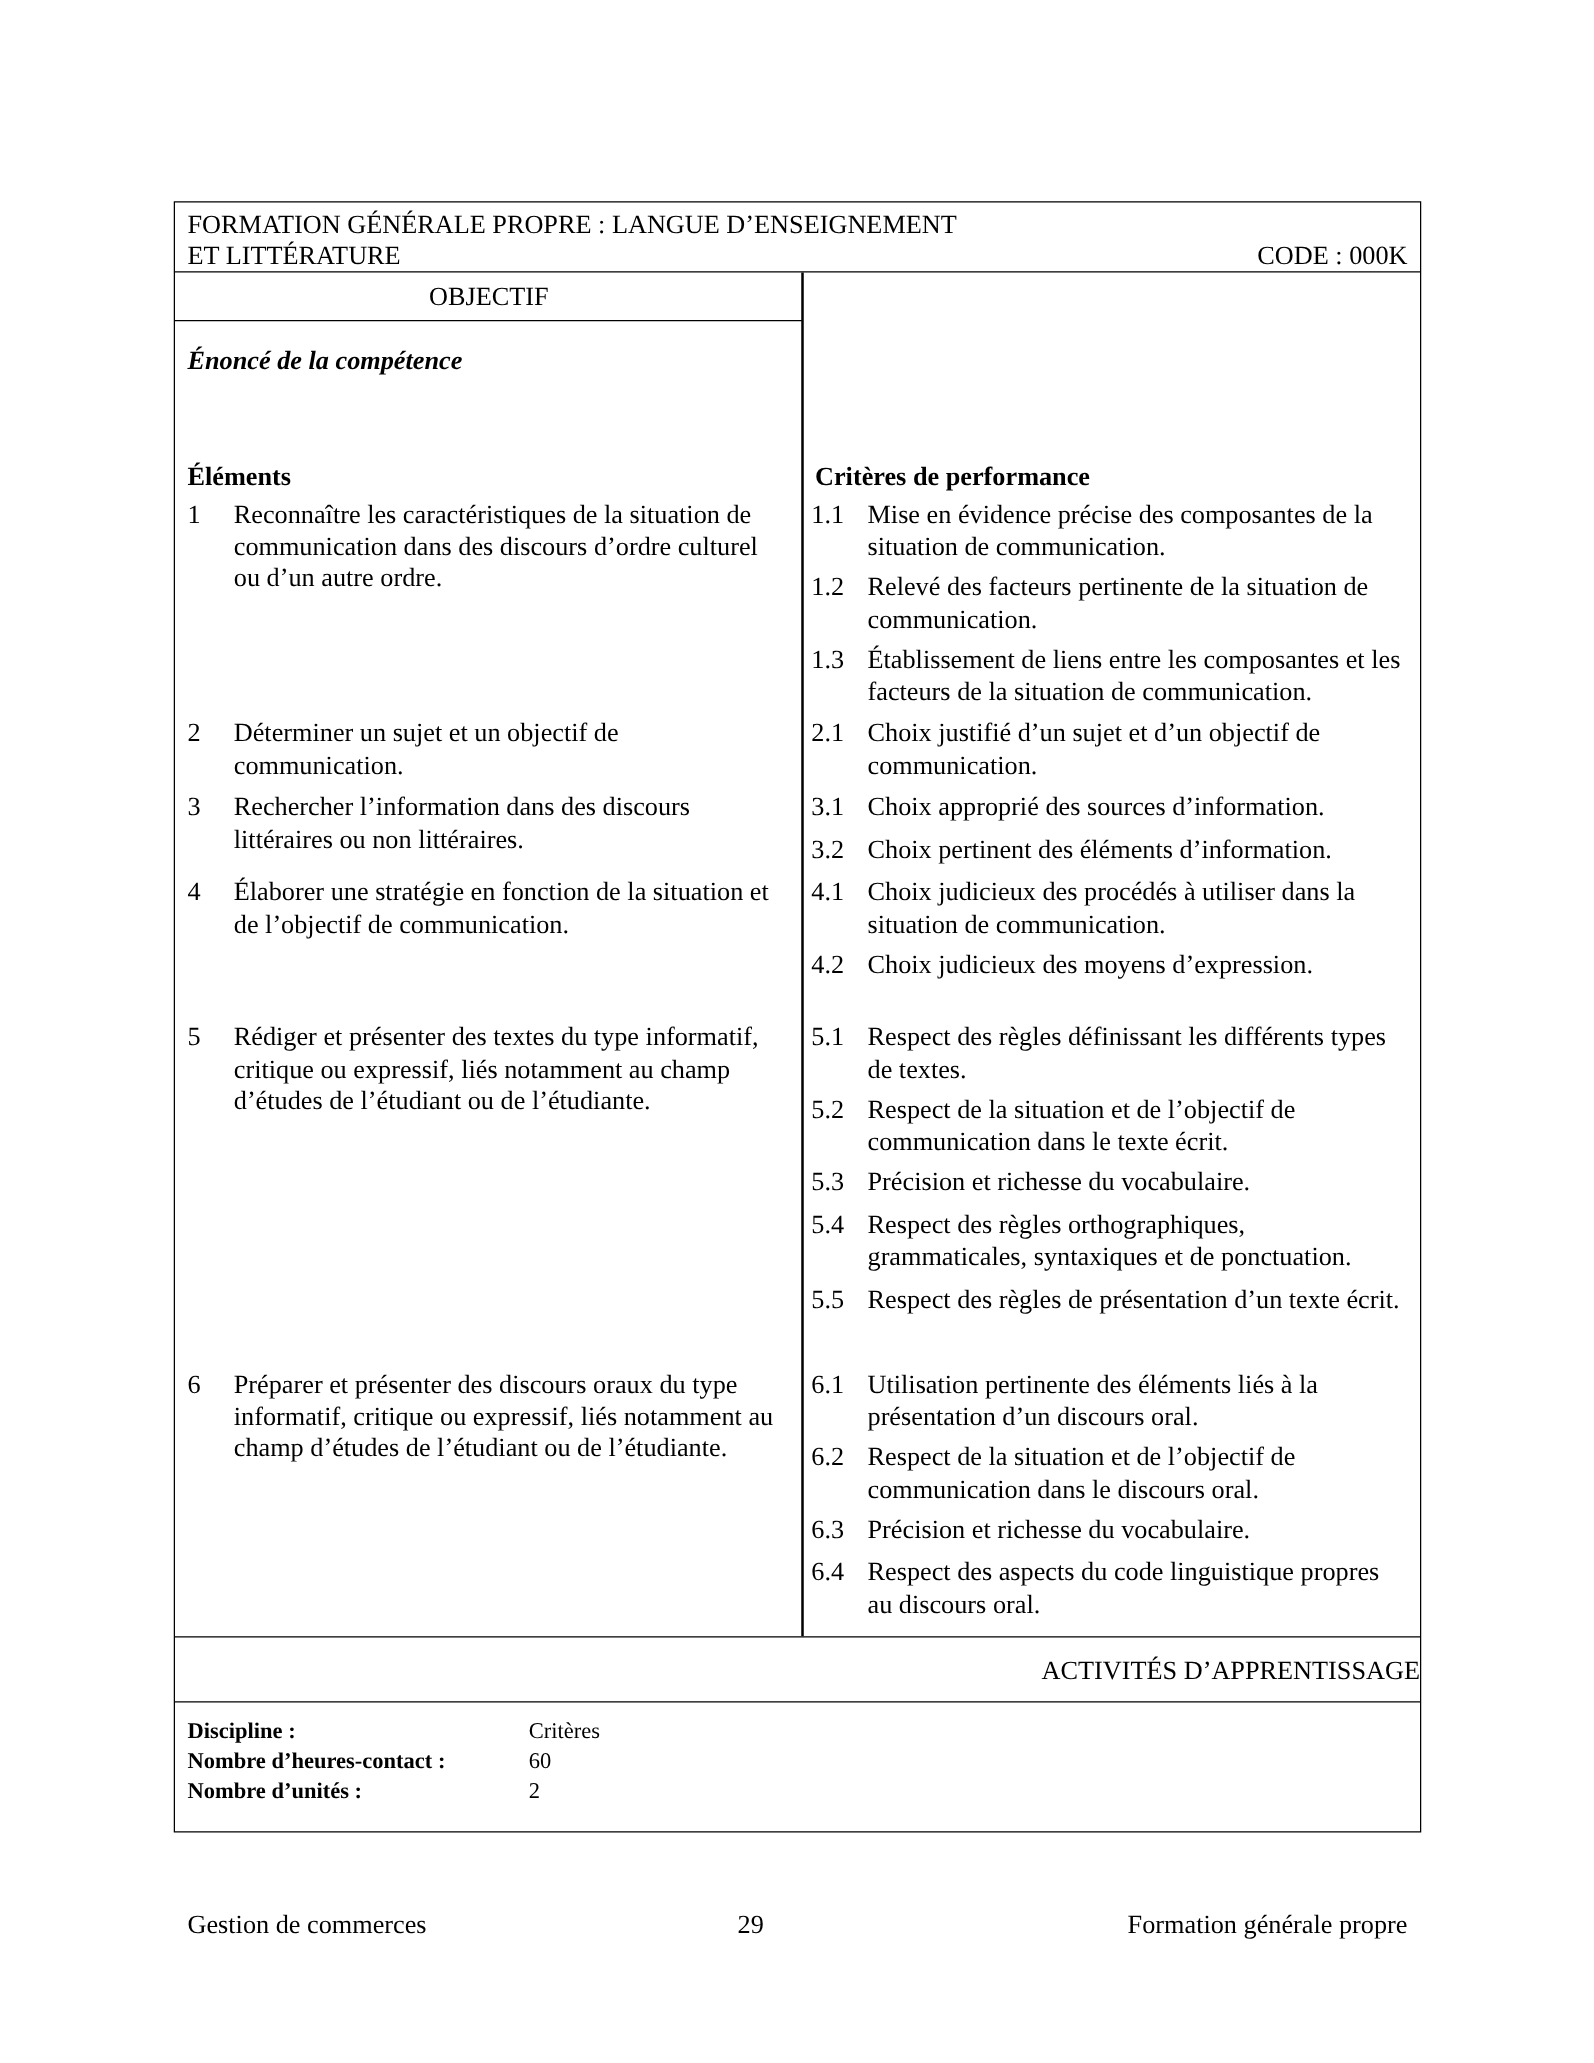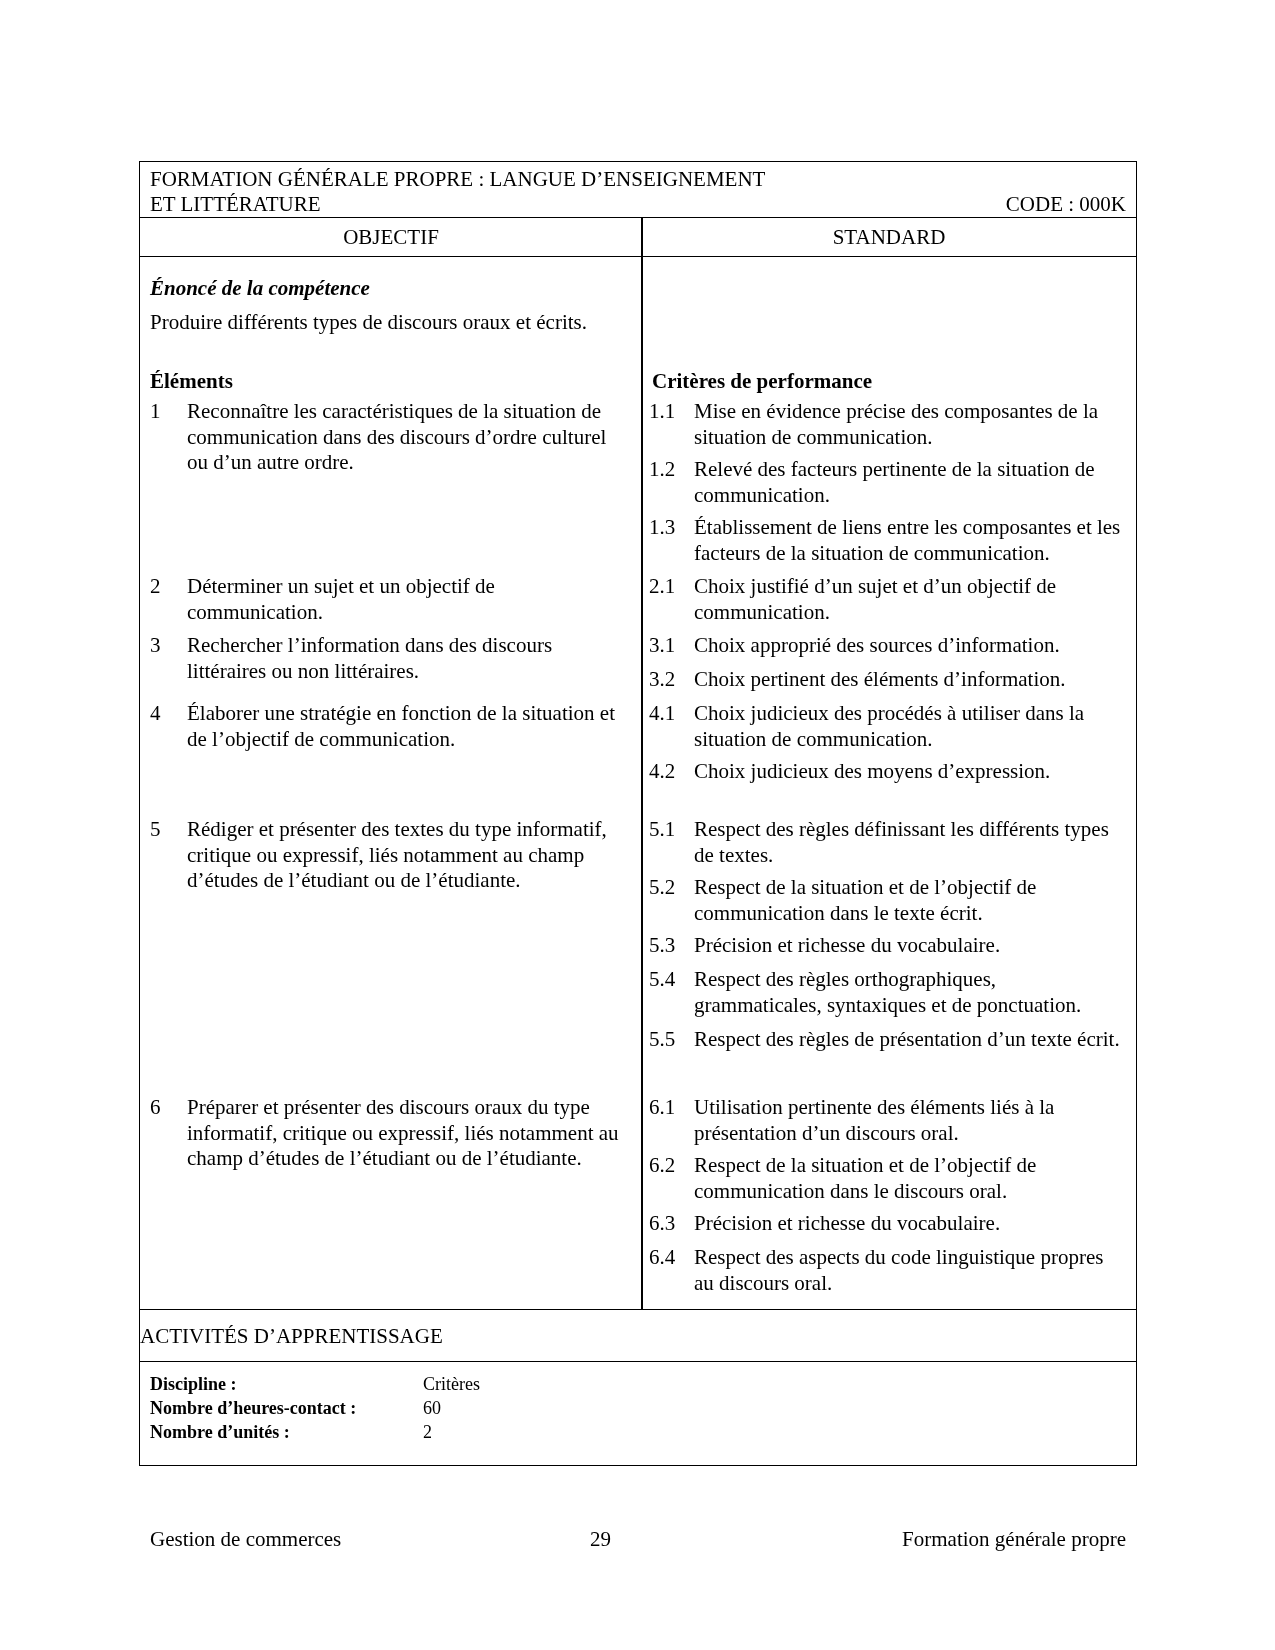--- a/index.html
+++ b/index.html
@@ -20,47 +20,45 @@
   .enonce-text { position: absolute; left: 10px; top: 50px; line-height: 30px; }
   .elem-title { position: absolute; left: 10px; top: 109px; font-weight: bold; line-height: 30px; }
   .crit-title { position: absolute; left: 512px; top: 109px; font-weight: bold; line-height: 30px; }
   .item { position: absolute; line-height: 25.5px; }
   .item .num { position: absolute; left: 0; top: 0; }
   .item .txt { position: absolute; top: 0; }
   .left-item { left: 10px; width: 480px; }
   .left-item .txt { left: 37px; width: 445px; }
   .right-item { left: 509px; width: 480px; }
   .right-item .txt { left: 45px; width: 430px; }
-  .act-hdr { position: absolute; left: 0; top: 1147px; width: 100%; height: 53px; line-height: 52px; text-align: left;
+  .act-hdr { position: absolute; left: 0; top: 1147px; width: 100%; height: 53px; line-height: 52px; text-align: right;
              border-top: 1.5px solid #000; border-bottom: 1.5px solid #000; box-sizing: border-box; }
   .info { position: absolute; left: 10px; top: 1210px; font-size: 18px; line-height: 24px; }
   .info .row { position: relative; height: 24px; }
   .info .lbl { position: absolute; left: 0; font-weight: bold; white-space: nowrap; }
   .info .val { position: absolute; left: 273px; white-space: nowrap; }
   .footer { position: absolute; top: 1524px; left: 150px; width: 976px; height: 30px; line-height: 30px; }
   .footer .f-left { position: absolute; left: 0; }
   .footer .f-center { position: absolute; left: 440px; }
   .footer .f-right { position: absolute; right: 0; }
 </style>
 </head>
 <body>
 
 <div class="page-table">
   <div class="hdr">
     <div class="t1">FORMATION GÉNÉRALE PROPRE : LANGUE D’ENSEIGNEMENT</div>
     <div class="t2">ET LITTÉRATURE</div>
     <div class="code">CODE : 000K</div>
   </div>
   <div class="colhdr left">OBJECTIF</div>
-  <div class="colhdr right">STANDARD</div>
   <div class="vdiv"></div>
 
   <div class="body-area">
     <div class="enonce-title">Énoncé de la compétence</div>
-    <div class="enonce-text">Produire différents types de discours oraux et écrits.</div>
     <div class="elem-title">Éléments</div>
     <div class="crit-title">Critères de performance</div>
 
     <div class="item left-item" style="top:142px">
       <span class="num">1</span>
       <span class="txt">Reconnaître les caractéristiques de la situation de communication dans des discours d’ordre culturel ou d’un autre ordre.</span>
     </div>
     <div class="item left-item" style="top:317px">
       <span class="num">2</span>
       <span class="txt">Déterminer un sujet et un objectif de communication.</span>

